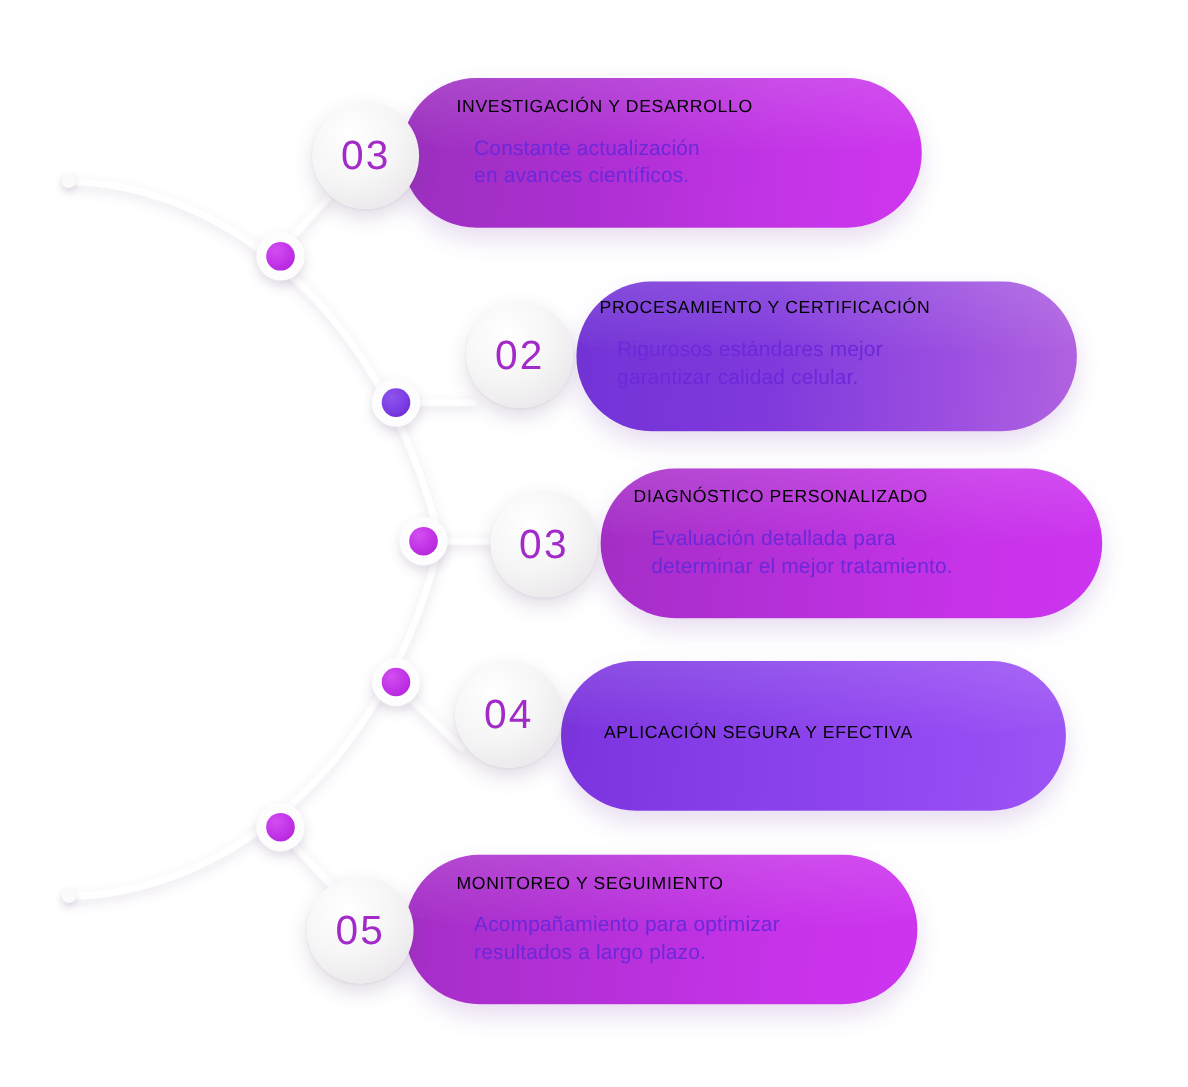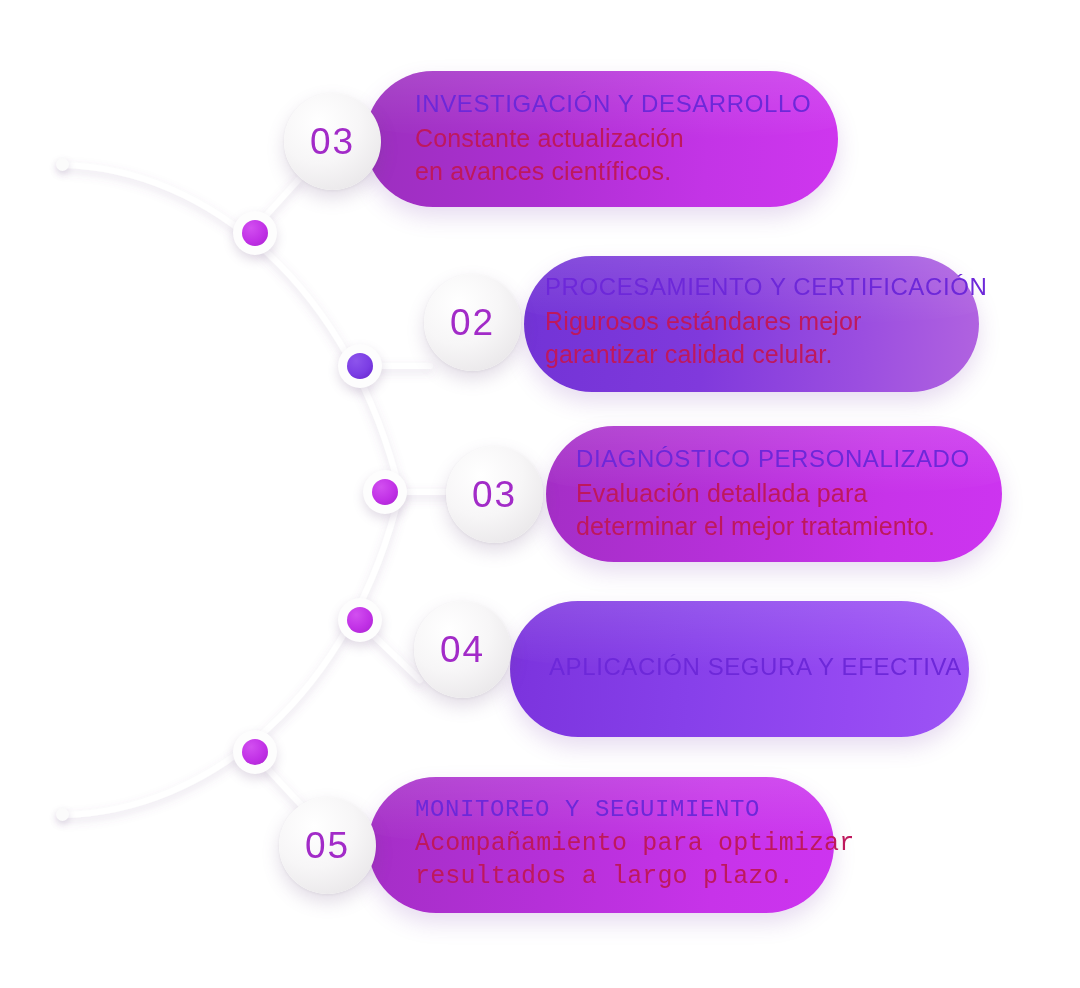--- a/index.html
+++ b/index.html
@@ -37,34 +37,34 @@
     background:linear-gradient(180deg,rgba(255,255,255,.12),rgba(255,255,255,0));
     pointer-events:none;
   }
   .pill-text{
     position:absolute;
     top:50%;transform:translateY(-50%);
     color:#ffffff;
     z-index:3;
   }
   .pill-title{
-    font-size:24px;
+    font-size:16px;
     letter-spacing:.6px;
     font-weight:400;
     margin:0 0 4px 0;
     white-space:nowrap;
-    color:#6d28d9;
+    color:#000000;
   }
   .pill-desc{
-    font-size:25px;
+    font-size:19px;
     line-height:1.33;
     font-weight:400;
-    margin:0;
+    margin:16px;
     white-space:pre-line;
-    color:#be185d;
+    color:#6d28d9;
     letter-spacing:.15px;
   }
   
   .num-circle{
     position:absolute;
     width:97px;height:97px;
     border-radius:50%;
     background:radial-gradient(circle at 36% 30%,#ffffff 0%,#f7f6f7 45%,#ebe9eb 78%,#e2e0e3 100%);
     box-shadow:0 8px 18px rgba(110,80,130,.20), 0 1px 3px rgba(0,0,0,.06);
     display:flex;align-items:center;justify-content:center;
@@ -190,21 +190,21 @@
     <div class="node-dot" style="left:338px;top:598px;">
       <i style="background:radial-gradient(circle at 35% 30%,#d24ff0,#c131e6 55%,#a922cf 100%);"></i>
     </div>
   </div>
 
   <div class="step" style="left:0;top:0;width:1080px;">
     <div class="pill" style="left:368px;top:777px;width:466px;
                 background:linear-gradient(95deg,#a42ec6 0%,#b630d9 40%,#c733e9 74%,#cd34f0 100%);">
       <div class="pill-gloss"></div>
     </div>
-    <div class="pill-text" style="left:415px;top:845px;font-family:Liberation Mono, monospace;">
+    <div class="pill-text" style="left:415px;top:845px;">
       <p class="pill-title">MONITOREO Y SEGUIMIENTO</p>
       <p class="pill-desc">Acompañamiento para optimizar
 resultados a largo plazo.</p>
     </div>
     <div class="num-circle" style="left:279px;top:797px;">
       <span>05</span>
     </div>
     <div class="node-dot" style="left:233px;top:730px;">
       <i style="background:radial-gradient(circle at 35% 30%,#d24ff0,#c131e6 55%,#a922cf 100%);"></i>
     </div>

